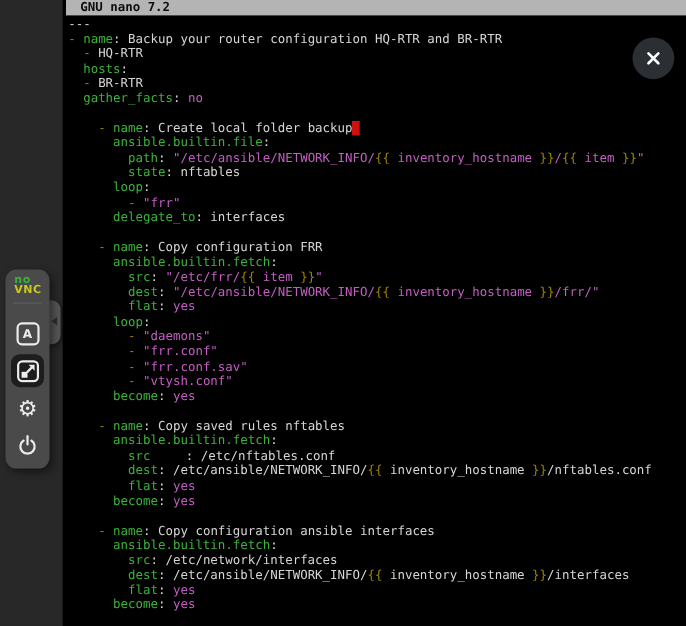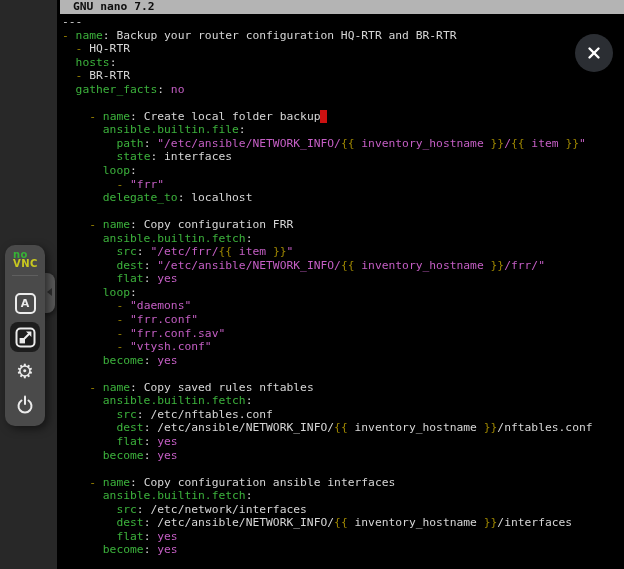--- a/index.html
+++ b/index.html
@@ -59,40 +59,40 @@
         <div class="tline"><span style="color: rgb(214, 214, 214);">---</span></div>
         <div class="tline"><span style="color: rgb(156, 133, 0);">- </span><span style="color: rgb(60, 178, 60);">name</span><span style="color: rgb(214, 214, 214);">: Backup your router configuration HQ-RTR and BR-RTR</span></div>
         <div class="tline"><span style="color: rgb(214, 214, 214);">  </span><span style="color: rgb(156, 133, 0);">- </span><span style="color: rgb(214, 214, 214);">HQ-RTR</span></div>
         <div class="tline"><span style="color: rgb(214, 214, 214);">  </span><span style="color: rgb(60, 178, 60);">hosts</span><span style="color: rgb(214, 214, 214);">:</span></div>
         <div class="tline"><span style="color: rgb(214, 214, 214);">  </span><span style="color: rgb(156, 133, 0);">- </span><span style="color: rgb(214, 214, 214);">BR-RTR</span></div>
         <div class="tline"><span style="color: rgb(214, 214, 214);">  </span><span style="color: rgb(60, 178, 60);">gather_facts</span><span style="color: rgb(214, 214, 214);">: </span><span style="color: rgb(196, 94, 196);">no</span></div>
         <div class="tline">&nbsp;</div>
         <div class="tline"><span style="color: rgb(214, 214, 214);">    </span><span style="color: rgb(156, 133, 0);">- </span><span style="color: rgb(60, 178, 60);">name</span><span style="color: rgb(214, 214, 214);">: Create local folder backup</span><span style="background: rgb(204, 17, 17);">&nbsp;</span></div>
         <div class="tline"><span style="color: rgb(214, 214, 214);">      </span><span style="color: rgb(60, 178, 60);">ansible.builtin.file</span><span style="color: rgb(214, 214, 214);">:</span></div>
         <div class="tline"><span style="color: rgb(214, 214, 214);">        </span><span style="color: rgb(60, 178, 60);">path</span><span style="color: rgb(214, 214, 214);">: </span><span style="color: rgb(196, 94, 196);">"/etc/ansible/NETWORK_INFO/</span><span style="color: rgb(156, 133, 0);">{{</span><span style="color: rgb(196, 94, 196);"> inventory_hostname </span><span style="color: rgb(156, 133, 0);">}}</span><span style="color: rgb(196, 94, 196);">/</span><span style="color: rgb(156, 133, 0);">{{</span><span style="color: rgb(196, 94, 196);"> item </span><span style="color: rgb(156, 133, 0);">}}</span><span style="color: rgb(196, 94, 196);">"</span></div>
-        <div class="tline"><span style="color: rgb(214, 214, 214);">        </span><span style="color: rgb(60, 178, 60);">state</span><span style="color: rgb(214, 214, 214);">: interfaces</span></div>
+        <div class="tline"><span style="color: rgb(214, 214, 214);">        </span><span style="color: rgb(60, 178, 60);">state</span><span style="color: rgb(214, 214, 214);">: nftables</span></div>
         <div class="tline"><span style="color: rgb(214, 214, 214);">      </span><span style="color: rgb(60, 178, 60);">loop</span><span style="color: rgb(214, 214, 214);">:</span></div>
         <div class="tline"><span style="color: rgb(214, 214, 214);">        </span><span style="color: rgb(156, 133, 0);">- </span><span style="color: rgb(196, 94, 196);">"frr"</span></div>
-        <div class="tline"><span style="color: rgb(214, 214, 214);">      </span><span style="color: rgb(60, 178, 60);">delegate_to</span><span style="color: rgb(214, 214, 214);">: localhost</span></div>
+        <div class="tline"><span style="color: rgb(214, 214, 214);">      </span><span style="color: rgb(60, 178, 60);">delegate_to</span><span style="color: rgb(214, 214, 214);">: interfaces</span></div>
         <div class="tline">&nbsp;</div>
         <div class="tline"><span style="color: rgb(214, 214, 214);">    </span><span style="color: rgb(156, 133, 0);">- </span><span style="color: rgb(60, 178, 60);">name</span><span style="color: rgb(214, 214, 214);">: Copy configuration FRR</span></div>
         <div class="tline"><span style="color: rgb(214, 214, 214);">      </span><span style="color: rgb(60, 178, 60);">ansible.builtin.fetch</span><span style="color: rgb(214, 214, 214);">:</span></div>
         <div class="tline"><span style="color: rgb(214, 214, 214);">        </span><span style="color: rgb(60, 178, 60);">src</span><span style="color: rgb(214, 214, 214);">: </span><span style="color: rgb(196, 94, 196);">"/etc/frr/</span><span style="color: rgb(156, 133, 0);">{{</span><span style="color: rgb(196, 94, 196);"> item </span><span style="color: rgb(156, 133, 0);">}}</span><span style="color: rgb(196, 94, 196);">"</span></div>
         <div class="tline"><span style="color: rgb(214, 214, 214);">        </span><span style="color: rgb(60, 178, 60);">dest</span><span style="color: rgb(214, 214, 214);">: </span><span style="color: rgb(196, 94, 196);">"/etc/ansible/NETWORK_INFO/</span><span style="color: rgb(156, 133, 0);">{{</span><span style="color: rgb(196, 94, 196);"> inventory_hostname </span><span style="color: rgb(156, 133, 0);">}}</span><span style="color: rgb(196, 94, 196);">/frr/"</span></div>
         <div class="tline"><span style="color: rgb(214, 214, 214);">        </span><span style="color: rgb(60, 178, 60);">flat</span><span style="color: rgb(214, 214, 214);">: </span><span style="color: rgb(196, 94, 196);">yes</span></div>
         <div class="tline"><span style="color: rgb(214, 214, 214);">      </span><span style="color: rgb(60, 178, 60);">loop</span><span style="color: rgb(214, 214, 214);">:</span></div>
         <div class="tline"><span style="color: rgb(214, 214, 214);">        </span><span style="color: rgb(156, 133, 0);">- </span><span style="color: rgb(196, 94, 196);">"daemons"</span></div>
         <div class="tline"><span style="color: rgb(214, 214, 214);">        </span><span style="color: rgb(156, 133, 0);">- </span><span style="color: rgb(196, 94, 196);">"frr.conf"</span></div>
         <div class="tline"><span style="color: rgb(214, 214, 214);">        </span><span style="color: rgb(156, 133, 0);">- </span><span style="color: rgb(196, 94, 196);">"frr.conf.sav"</span></div>
         <div class="tline"><span style="color: rgb(214, 214, 214);">        </span><span style="color: rgb(156, 133, 0);">- </span><span style="color: rgb(196, 94, 196);">"vtysh.conf"</span></div>
         <div class="tline"><span style="color: rgb(214, 214, 214);">      </span><span style="color: rgb(60, 178, 60);">become</span><span style="color: rgb(214, 214, 214);">: </span><span style="color: rgb(196, 94, 196);">yes</span></div>
         <div class="tline">&nbsp;</div>
         <div class="tline"><span style="color: rgb(214, 214, 214);">    </span><span style="color: rgb(156, 133, 0);">- </span><span style="color: rgb(60, 178, 60);">name</span><span style="color: rgb(214, 214, 214);">: Copy saved rules nftables</span></div>
         <div class="tline"><span style="color: rgb(214, 214, 214);">      </span><span style="color: rgb(60, 178, 60);">ansible.builtin.fetch</span><span style="color: rgb(214, 214, 214);">:</span></div>
-        <div class="tline"><span style="color: rgb(214, 214, 214);">        </span><span style="color: rgb(60, 178, 60);">src</span><span style="color: rgb(214, 214, 214);">: /etc/nftables.conf</span></div>
+        <div class="tline"><span style="color: rgb(214, 214, 214);">        </span><span style="color: rgb(60, 178, 60);">src</span><span style="color: rgb(214, 214, 214); margin-left: 32px;">: /etc/nftables.conf</span></div>
         <div class="tline"><span style="color: rgb(214, 214, 214);">        </span><span style="color: rgb(60, 178, 60);">dest</span><span style="color: rgb(214, 214, 214);">: /etc/ansible/NETWORK_INFO/</span><span style="color: rgb(156, 133, 0);">{{</span><span style="color: rgb(214, 214, 214);"> inventory_hostname </span><span style="color: rgb(156, 133, 0);">}}</span><span style="color: rgb(214, 214, 214);">/nftables.conf</span></div>
         <div class="tline"><span style="color: rgb(214, 214, 214);">        </span><span style="color: rgb(60, 178, 60);">flat</span><span style="color: rgb(214, 214, 214);">: </span><span style="color: rgb(196, 94, 196);">yes</span></div>
         <div class="tline"><span style="color: rgb(214, 214, 214);">      </span><span style="color: rgb(60, 178, 60);">become</span><span style="color: rgb(214, 214, 214);">: </span><span style="color: rgb(196, 94, 196);">yes</span></div>
         <div class="tline">&nbsp;</div>
         <div class="tline"><span style="color: rgb(214, 214, 214);">    </span><span style="color: rgb(156, 133, 0);">- </span><span style="color: rgb(60, 178, 60);">name</span><span style="color: rgb(214, 214, 214);">: Copy configuration ansible interfaces</span></div>
         <div class="tline"><span style="color: rgb(214, 214, 214);">      </span><span style="color: rgb(60, 178, 60);">ansible.builtin.fetch</span><span style="color: rgb(214, 214, 214);">:</span></div>
         <div class="tline"><span style="color: rgb(214, 214, 214);">        </span><span style="color: rgb(60, 178, 60);">src</span><span style="color: rgb(214, 214, 214);">: /etc/network/interfaces</span></div>
         <div class="tline"><span style="color: rgb(214, 214, 214);">        </span><span style="color: rgb(60, 178, 60);">dest</span><span style="color: rgb(214, 214, 214);">: /etc/ansible/NETWORK_INFO/</span><span style="color: rgb(156, 133, 0);">{{</span><span style="color: rgb(214, 214, 214);"> inventory_hostname </span><span style="color: rgb(156, 133, 0);">}}</span><span style="color: rgb(214, 214, 214);">/interfaces</span></div>
         <div class="tline"><span style="color: rgb(214, 214, 214);">        </span><span style="color: rgb(60, 178, 60);">flat</span><span style="color: rgb(214, 214, 214);">: </span><span style="color: rgb(196, 94, 196);">yes</span></div>
         <div class="tline"><span style="color: rgb(214, 214, 214);">      </span><span style="color: rgb(60, 178, 60);">become</span><span style="color: rgb(214, 214, 214);">: </span><span style="color: rgb(196, 94, 196);">yes</span></div>

